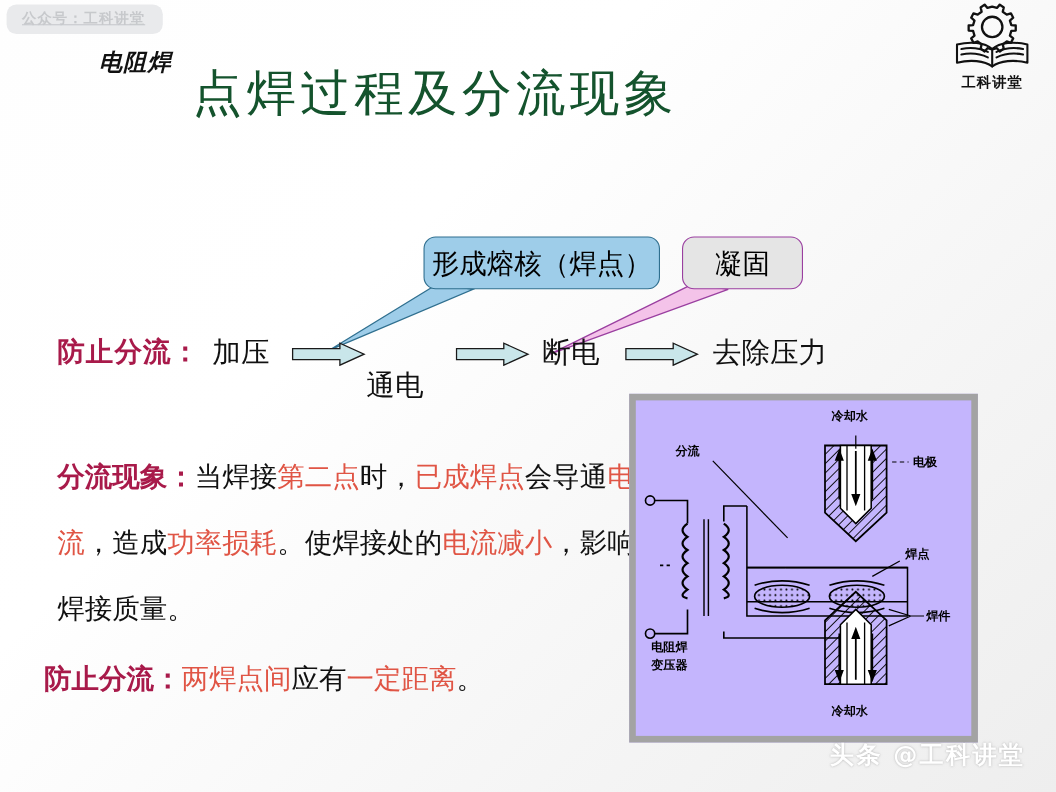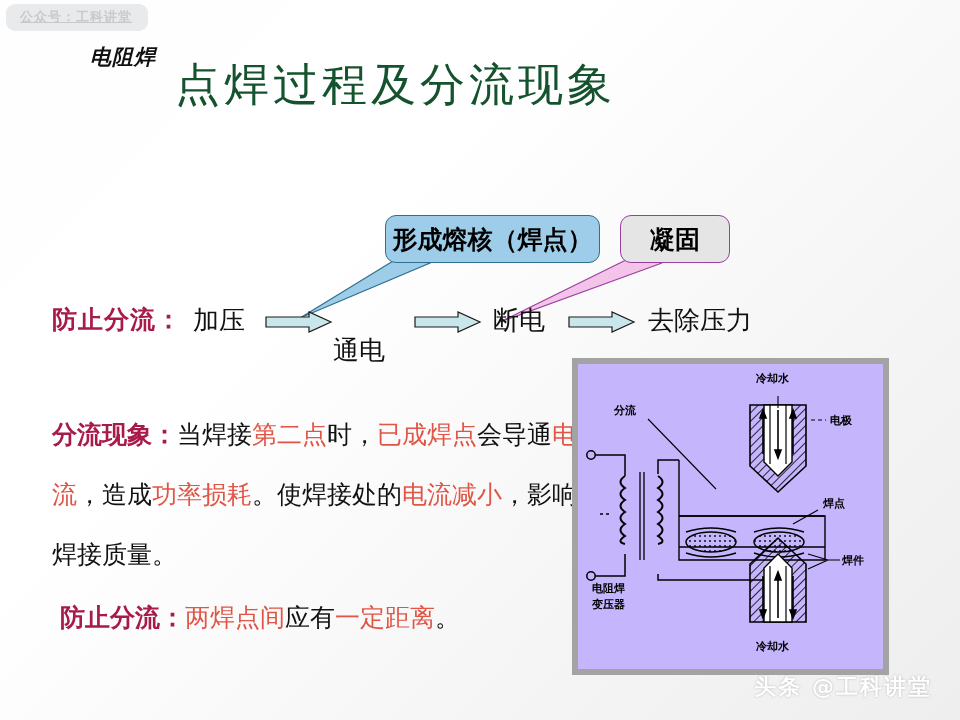--- a/index.html
+++ b/index.html
@@ -66,21 +66,20 @@
 
   
   .callout {
     position: absolute;
     border-radius: 11px;
     font-size: 25px;
     color: #000;
     display: flex; align-items: center; justify-content: center;
     white-space: nowrap;
     box-sizing: border-box;
-    font-weight: bold;
   }
   #callout-nugget {
     left: 385px; top: 215px;
     width: 215px; height: 48px;
     background: #9ecde9;
     border: 1.5px solid #2f6f8f;
   }
   #callout-solidify {
     left: 620px; top: 215px;
     width: 110px; height: 48px;
@@ -111,21 +110,21 @@
 
   
   .para {
     position: absolute;
     font-size: 25px;
     line-height: 60px;
     color: #111;
     letter-spacing: 0px;
   }
   #para-shunt { left: 52px; top: 405px; width: 545px; }
-  #para-prevent { left: 60px; top: 588px; width: 500px; }
+  #para-prevent { left: 40px; top: 588px; width: 500px; }
   .lead { color: #a81a4a; font-weight: 700; }
   .hl { color: #e05545; }
 
   
   #diagram-panel {
     position: absolute;
     left: 572px; top: 358px;
     width: 305px; height: 305px;
     background: #c4b5fd;
     border: 6px solid #a3a3a3;
@@ -149,20 +148,37 @@
 </head>
 <body>
 
 <div class="slide">
 
   <div id="wechat-badge">公众号：工科讲堂</div>
 
   <div id="kicker">电阻焊</div>
   <div id="page-title">点焊过程及分流现象</div>
 
+  <div id="brand-logo">
+    <svg width="74" height="66" viewBox="0 0 74 66">
+      <g fill="none" stroke="#111" stroke-width="2.1" stroke-linejoin="round">
+        <path d="M37 4 l4.3 1.2 2.6-3.0 3.6 2.6 -0.9 3.9 3.6 2.6 3.8-1.2 2.1 4.0 -3.0 2.6 1.3 4.2 4.0 0.3 0 4.6 -4.0 0.3 -1.3 4.2 3.0 2.6 -2.1 4.0 -3.8-1.2 -3.6 2.6 0.9 3.9 -3.6 2.6 -2.6-3.0 -4.3 1.2 -4.3-1.2 -2.6 3.0 -3.6-2.6 0.9-3.9 -3.6-2.6 -3.8 1.2 -2.1-4.0 3.0-2.6 -1.3-4.2 -4.0-0.3 0-4.6 4.0-0.3 1.3-4.2 -3.0-2.6 2.1-4.0 3.8 1.2 3.6-2.6 -0.9-3.9 3.6-2.6 2.6 3.0z"></path>
+        <circle cx="37" cy="22.5" r="9.3"></circle>
+      </g>
+      <g fill="none" stroke="#111" stroke-width="1.9" stroke-linejoin="round" stroke-linecap="round">
+        <path d="M37 42.5 C30 36.5 17 35.5 5 38.5 L5 55 C17 52 30 53 37 58.5 C44 53 57 52 69 55 L69 38.5 C57 35.5 44 36.5 37 42.5 Z"></path>
+        <path d="M37 42.5 L37 58.5"></path>
+        <path d="M9 42.5 C17 41 26 41.8 33 45.2"></path>
+        <path d="M9 47.5 C17 46 26 46.8 33 50.2"></path>
+        <path d="M65 42.5 C57 41 48 41.8 41 45.2"></path>
+        <path d="M65 47.5 C57 46 48 46.8 41 50.2"></path>
+      </g>
+    </svg>
+    <div class="logo-text">工科讲堂</div>
+  </div>
 
   <svg class="callout-tail" style="left:0;top:0;width:960px;height:720px">
     <polygon points="398,258 300,318 430,263" fill="#9ecde9" stroke="#2f6f8f" stroke-width="1.2"></polygon>
     <polygon points="630,258 500,322 662,263" fill="#f4c3e9" stroke="#9a3fa0" stroke-width="1.2"></polygon>
   </svg>
 
   <div class="callout" id="callout-nugget">
     <span>形成熔核（焊点）</span>
   </div>
   <div class="callout" id="callout-solidify">

